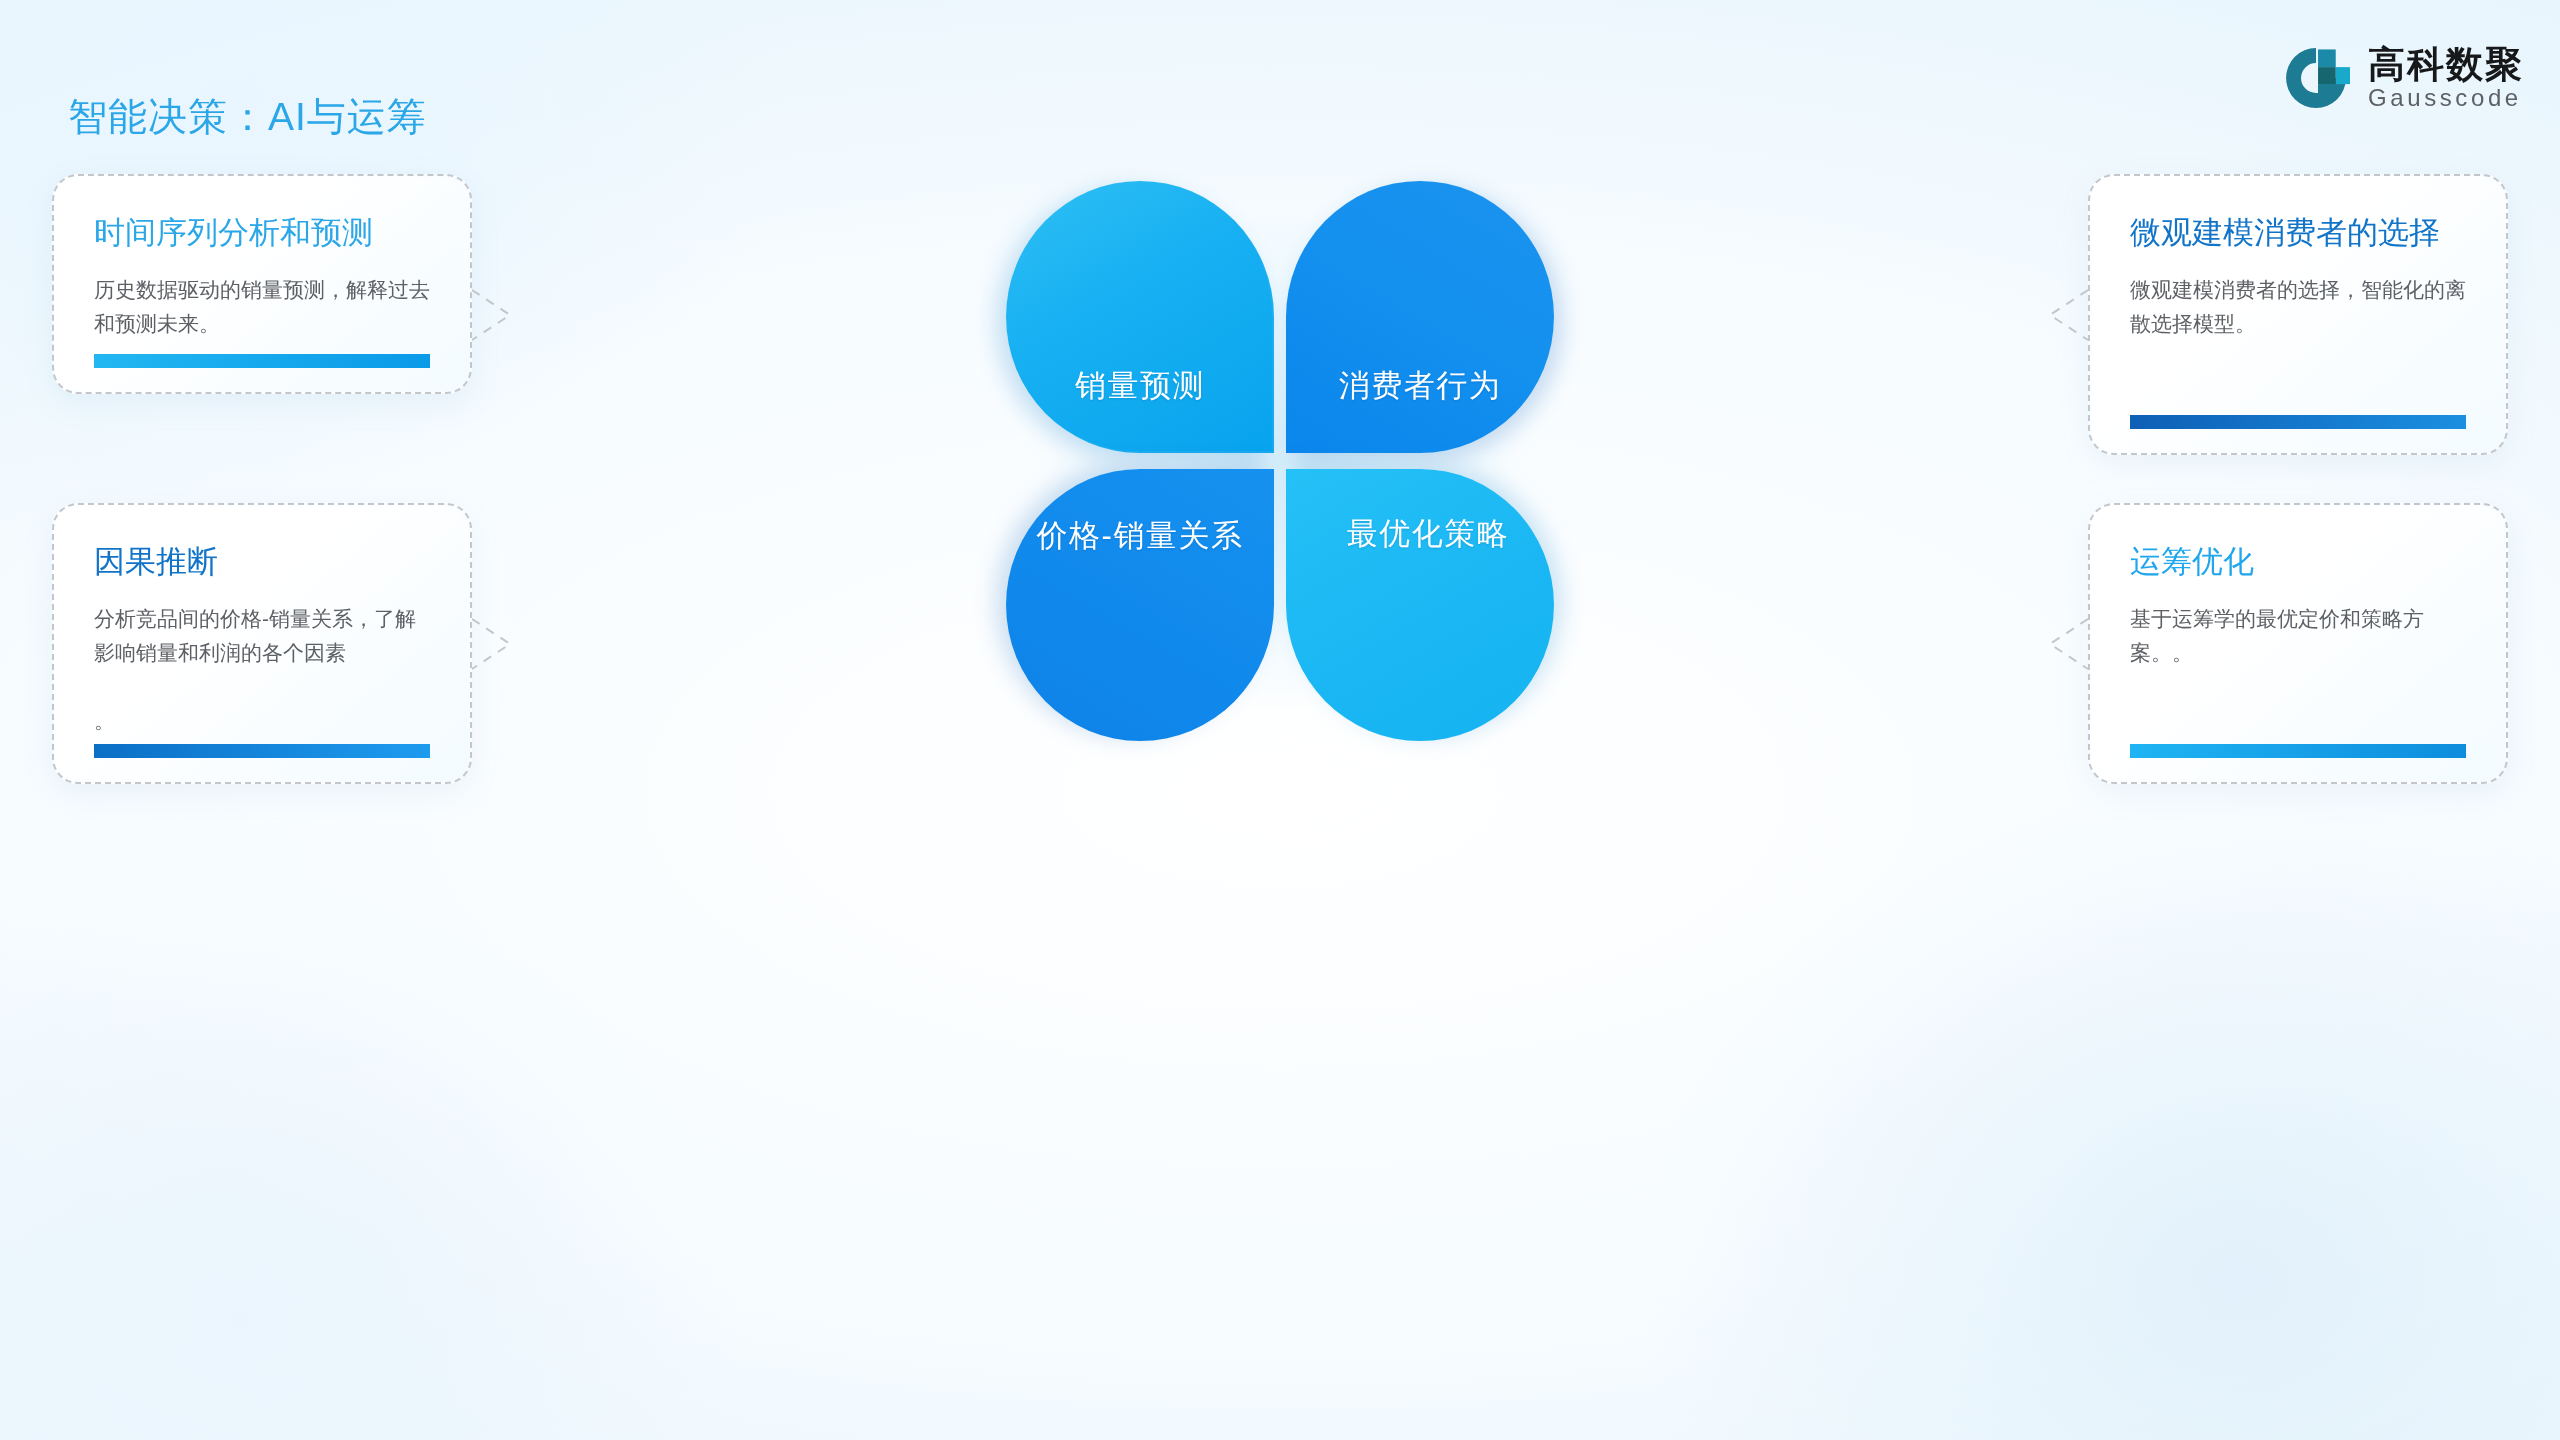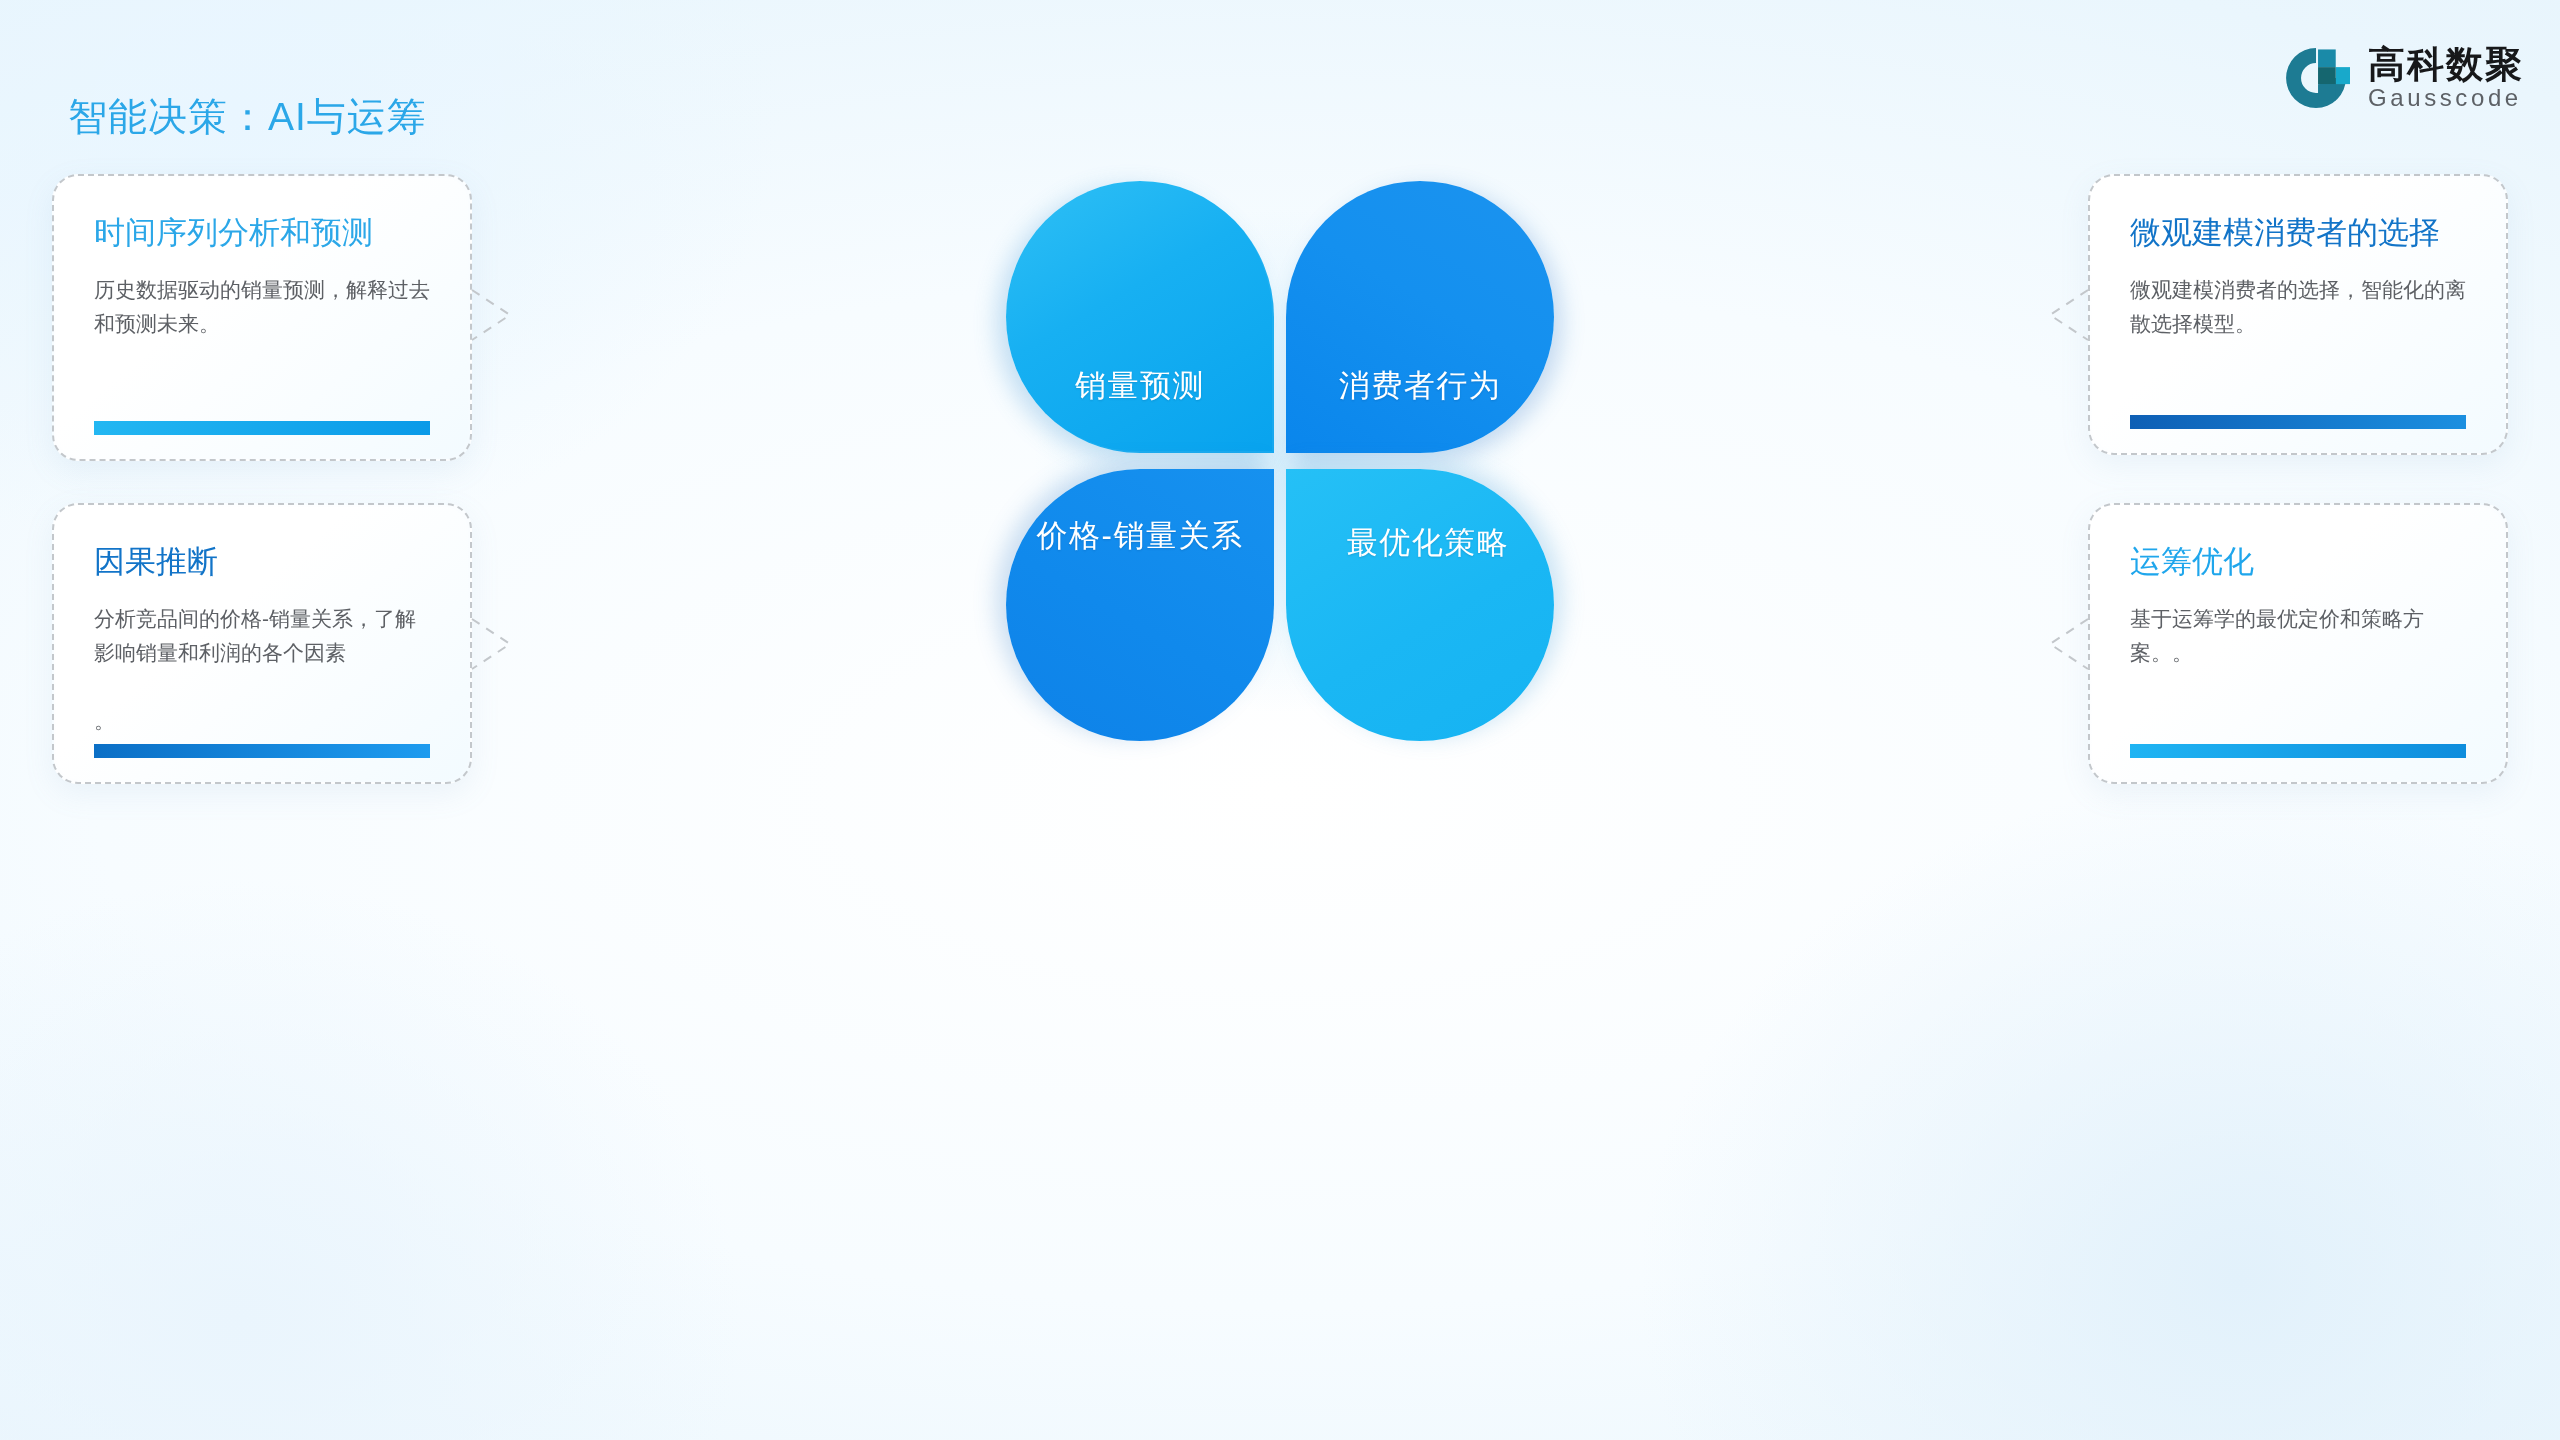--- a/index.html
+++ b/index.html
@@ -54,21 +54,21 @@
     font-size:31px;font-weight:normal;line-height:1.2;white-space:nowrap;
   }
   .card p{
     margin:0;position:absolute;left:38px;top:95px;width:calc(100% - 70px);
     font-size:21px;line-height:1.62;color:#5d6065;font-weight:normal;
   }
   .card .bar{
     position:absolute;left:38px;right:38px;bottom:22px;height:14px;
   }
 
-  .c1{left:52px;top:174px;width:420px;height:287px;}
+  .c1{left:52px;top:174px;width:420px;height:220px;}
   .c1 h3{color:#2ba7e8;}
   .c1 .bar{background:linear-gradient(90deg,#23b7f2 0%,#0a9ae8 100%);}
   .c2{left:2088px;top:174px;width:420px;height:281px;}
   .c2 h3{color:#1274c8;}
   .c2 .bar{background:linear-gradient(90deg,#0e5fb5 0%,#1b8fe0 100%);}
   .c3{left:52px;top:503px;width:420px;height:281px;}
   .c3 h3{color:#1274c8;}
   .c3 .bar{background:linear-gradient(90deg,#0b6fc6 0%,#1d9bef 100%);}
   .c4{left:2088px;top:503px;width:420px;height:281px;}
   .c4 h3{color:#1fa6ec;}
@@ -91,21 +91,21 @@
     background:linear-gradient(210deg,#1b93ef 0%,#1490ef 45%,#0a86ec 100%);
     box-shadow:8px 6px 22px rgba(60,130,200,.28);}
   .p-tr .lbl{bottom:46px;}
   .p-bl{left:0;bottom:0;border-radius:50% 0 50% 50%;
     background:linear-gradient(30deg,#0e82e8 0%,#1089ec 45%,#1691ef 100%);
     box-shadow:-10px -4px 22px rgba(60,130,200,.26);}
   .p-bl .lbl{top:46px;}
   .p-br{right:0;bottom:0;border-radius:0 50% 50% 50%;
     background:linear-gradient(330deg,#16b3f2 0%,#1ab7f4 45%,#25c0f6 100%);
     box-shadow:8px -4px 22px rgba(80,160,215,.28);}
-  .p-br .lbl{top:53px;margin-left:16px;}
+  .p-br .lbl{top:44px;margin-left:16px;}
   .flower-glow{
     position:absolute;left:50%;top:50%;transform:translate(-50%,-50%);
     width:700px;height:720px;border-radius:50%;
     background:radial-gradient(closest-side,rgba(190,230,250,.55) 0%,rgba(190,230,250,0) 70%);
     z-index:-1;
   }
 </style>
 </head>
 <body>
 

